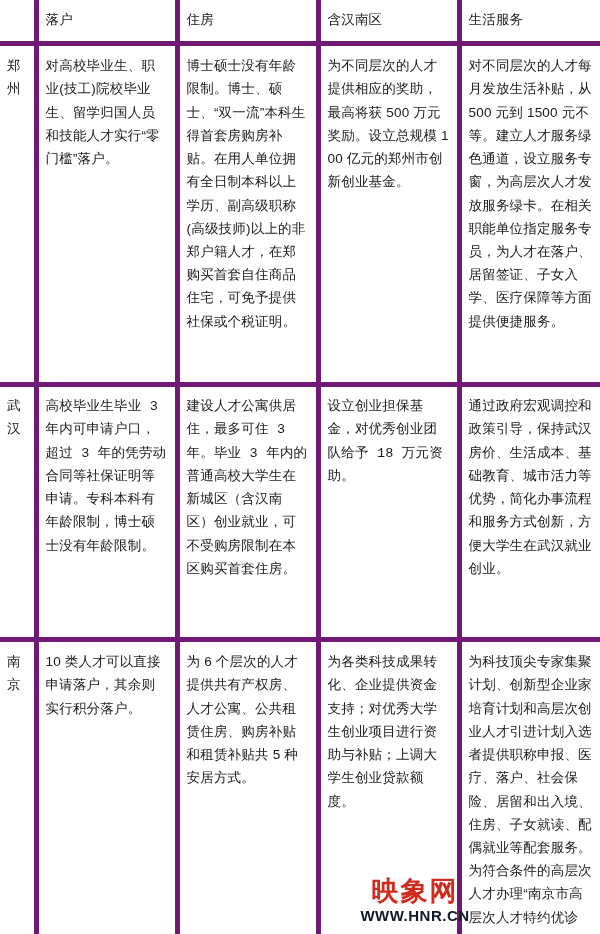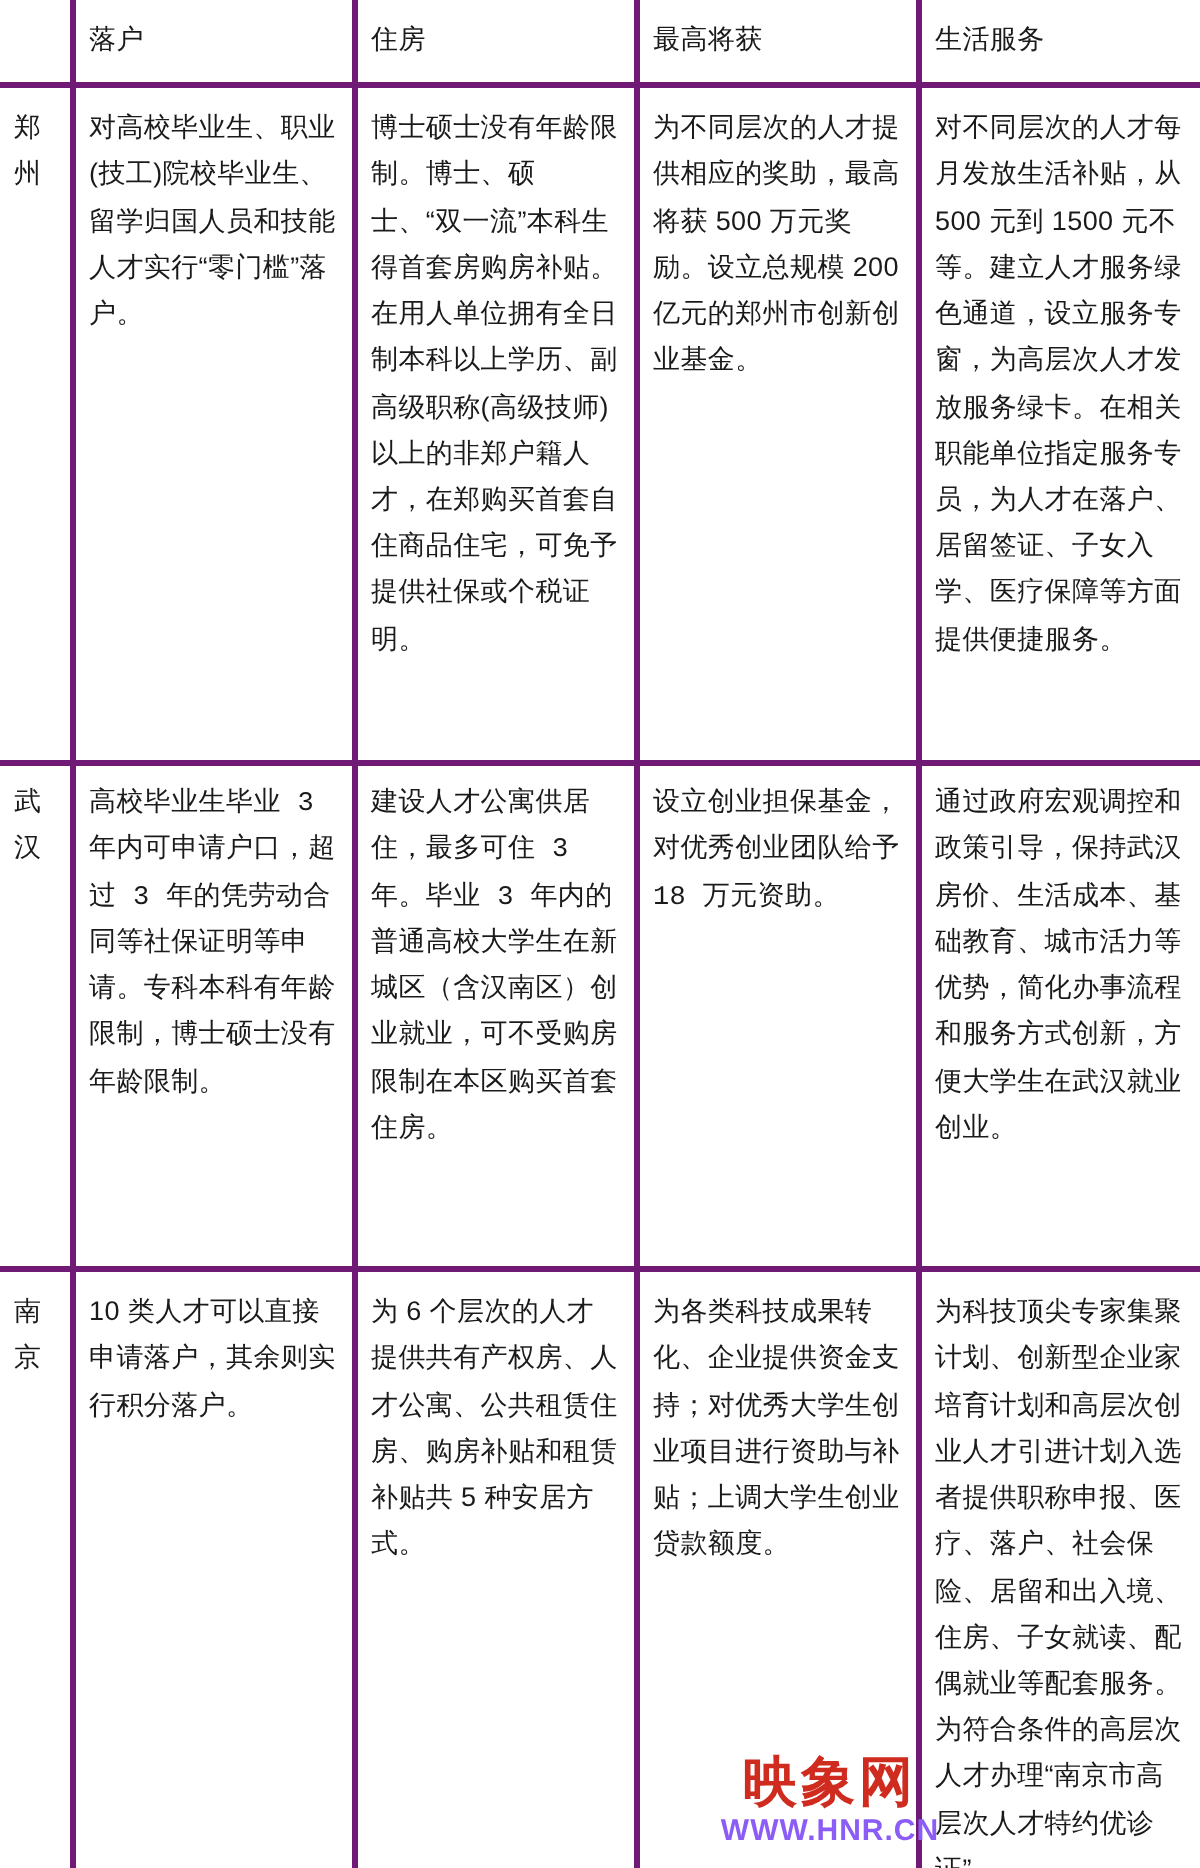--- a/index.html
+++ b/index.html
@@ -22,21 +22,21 @@
     box-sizing: border-box;
   }
   table.policy-table {
     border-collapse: collapse;
     width: 600px;
     table-layout: fixed;
     border: 0;
   }
   table.policy-table td,
   table.policy-table th {
-    border: 3px solid #701a75;
+    border: 5px solid #701a75;
     vertical-align: top;
     padding: 8px 7px 10px 7px;
     font-size: 13.5px;
     line-height: 1.72;
     font-weight: normal;
     text-align: left;
     letter-spacing: 0.2px;
     word-break: break-all;
   }
   
@@ -84,21 +84,21 @@
     font-weight: bold;
     color: #d02b1f;
     letter-spacing: 2px;
     line-height: 1.05;
     font-family: Liberation Serif, serif;
   }
   .wm-url {
     margin-top: 2px;
     font-size: 15px;
     font-weight: bold;
-    color: #8b5cf6;
+    color: #0f172a;
     letter-spacing: 0.5px;
     font-family: "Liberation Sans", sans-serif;
   }
 </style>
 </head>
 <body>
 
 <div class="sheet">
 
   <table class="policy-table">
@@ -107,30 +107,30 @@
       <col class="c-col">
       <col class="c-col">
       <col class="c-col">
       <col class="c-col">
     </colgroup>
     <thead>
       <tr class="header-row">
         <th class="city-cell"></th>
         <th>落户</th>
         <th>住房</th>
-        <th>最高将获</th>
+        <th>含汉南区</th>
         <th>生活服务</th>
       </tr>
     </thead>
     <tbody>
       <tr class="row-zhengzhou">
         <td class="city-cell">郑州</td>
         <td>对高校毕业生、职业(技工)院校毕业生、留学归国人员和技能人才实行“零门槛”落户。</td>
         <td>博士硕士没有年龄限制。博士、硕士、“双一流”本科生得首套房购房补贴。在用人单位拥有全日制本科以上学历、副高级职称(高级技师)以上的非郑户籍人才，在郑购买首套自住商品住宅，可免予提供社保或个税证明。</td>
-        <td>为不同层次的人才提供相应的奖助，最高将获 500 万元奖励。设立总规模 200 亿元的郑州市创新创业基金。</td>
+        <td>为不同层次的人才提供相应的奖助，最高将获 500 万元奖励。设立总规模 100 亿元的郑州市创新创业基金。</td>
         <td>对不同层次的人才每月发放生活补贴，从 500 元到 1500 元不等。建立人才服务绿色通道，设立服务专窗，为高层次人才发放服务绿卡。在相关职能单位指定服务专员，为人才在落户、居留签证、子女入学、医疗保障等方面提供便捷服务。</td>
       </tr>
       <tr class="row-wuhan">
         <td class="city-cell">武汉</td>
         <td>高校毕业生毕业 3 年内可申请户口，超过 3 年的凭劳动合同等社保证明等申请。专科本科有年龄限制，博士硕士没有年龄限制。</td>
         <td>建设人才公寓供居住，最多可住 3 年。毕业 3 年内的普通高校大学生在新城区（含汉南区）创业就业，可不受购房限制在本区购买首套住房。</td>
         <td>设立创业担保基金，对优秀创业团队给予 18 万元资助。</td>
         <td>通过政府宏观调控和政策引导，保持武汉房价、生活成本、基础教育、城市活力等优势，简化办事流程和服务方式创新，方便大学生在武汉就业创业。</td>
       </tr>
       <tr class="row-nanjing">

